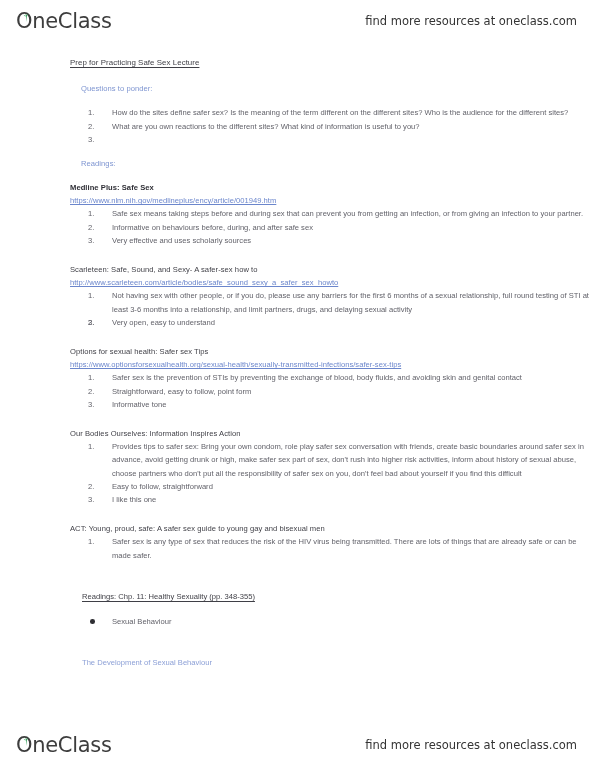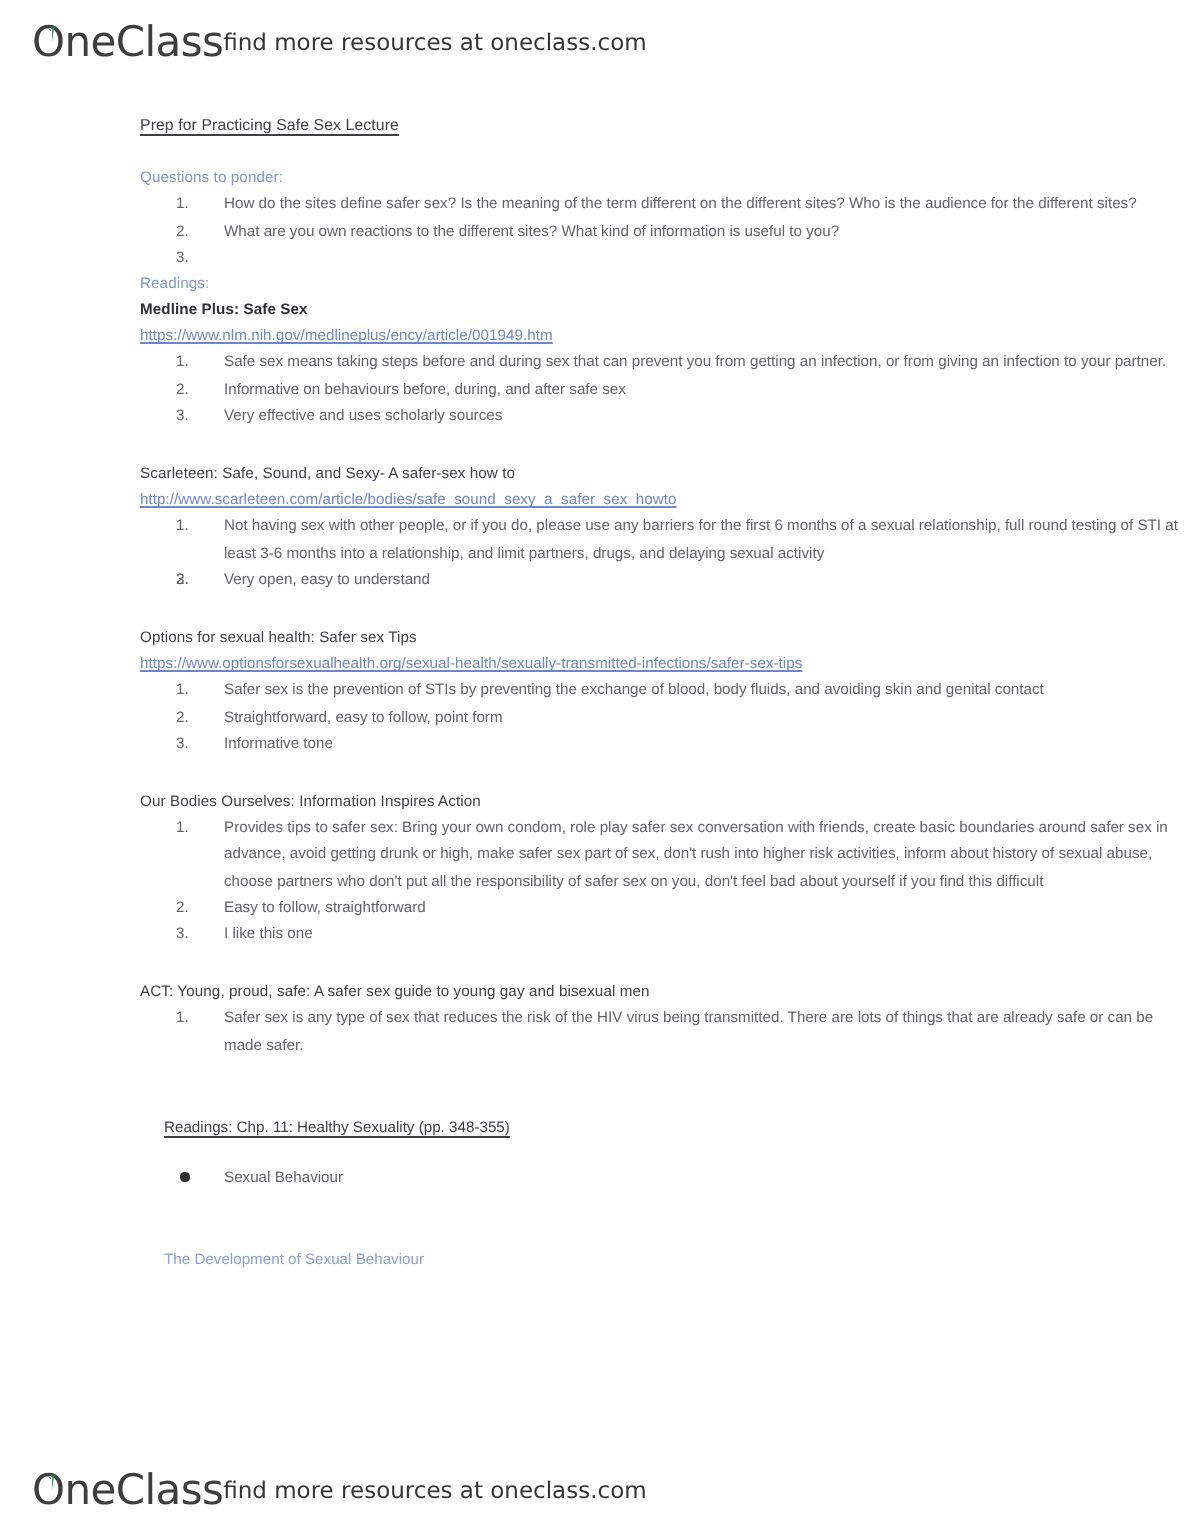--- a/index.html
+++ b/index.html
@@ -18,20 +18,21 @@
   }
 
   
   .band {
     position: absolute;
     left: 0;
     width: 595px;
     height: 42px;
     display: flex;
     align-items: center;
+    justify-content: space-between;
     padding: 0 18px 0 16px;
   }
   .band-header { top: 0; }
   .band-footer { bottom: 4px; }
 
   .brand {
     display: flex;
     align-items: baseline;
     position: relative;
   }
@@ -75,21 +76,21 @@
   .title {
     font-size: 7.9px;
     color: #3f3f46;
     text-decoration: underline;
     text-underline-offset: 1.5px;
     margin: 0 0 13px 0;
     letter-spacing: 0.05px;
   }
   .blue-head {
     color: #7e95d1;
-    margin: 0;
+    margin: 11px;
     letter-spacing: 0.05px;
   }
   .src-name {
     color: #3f3f46;
     margin: 0;
     letter-spacing: 0.05px;
   }
   .src-name.bold { font-weight: 600; color: #2f2f36; }
   .link {
     color: #6b86cc;

